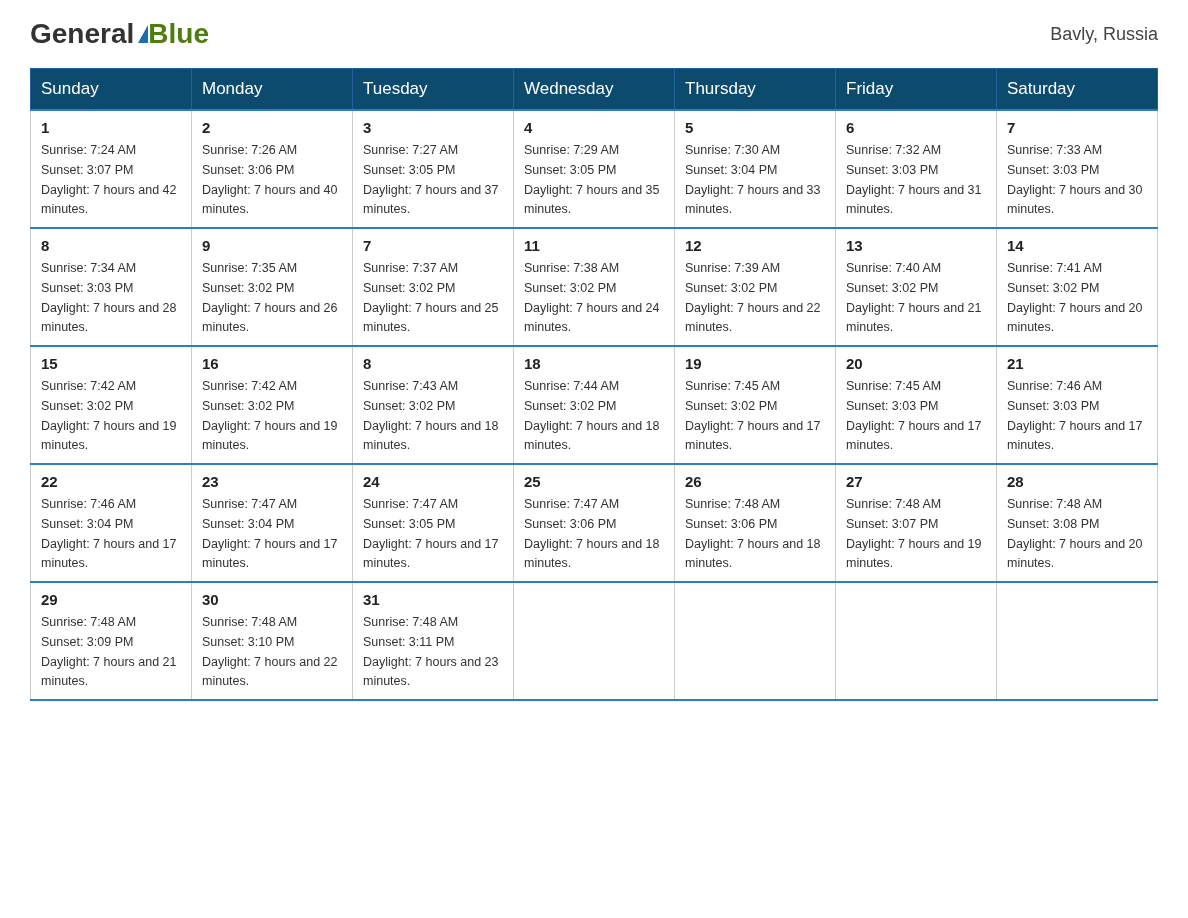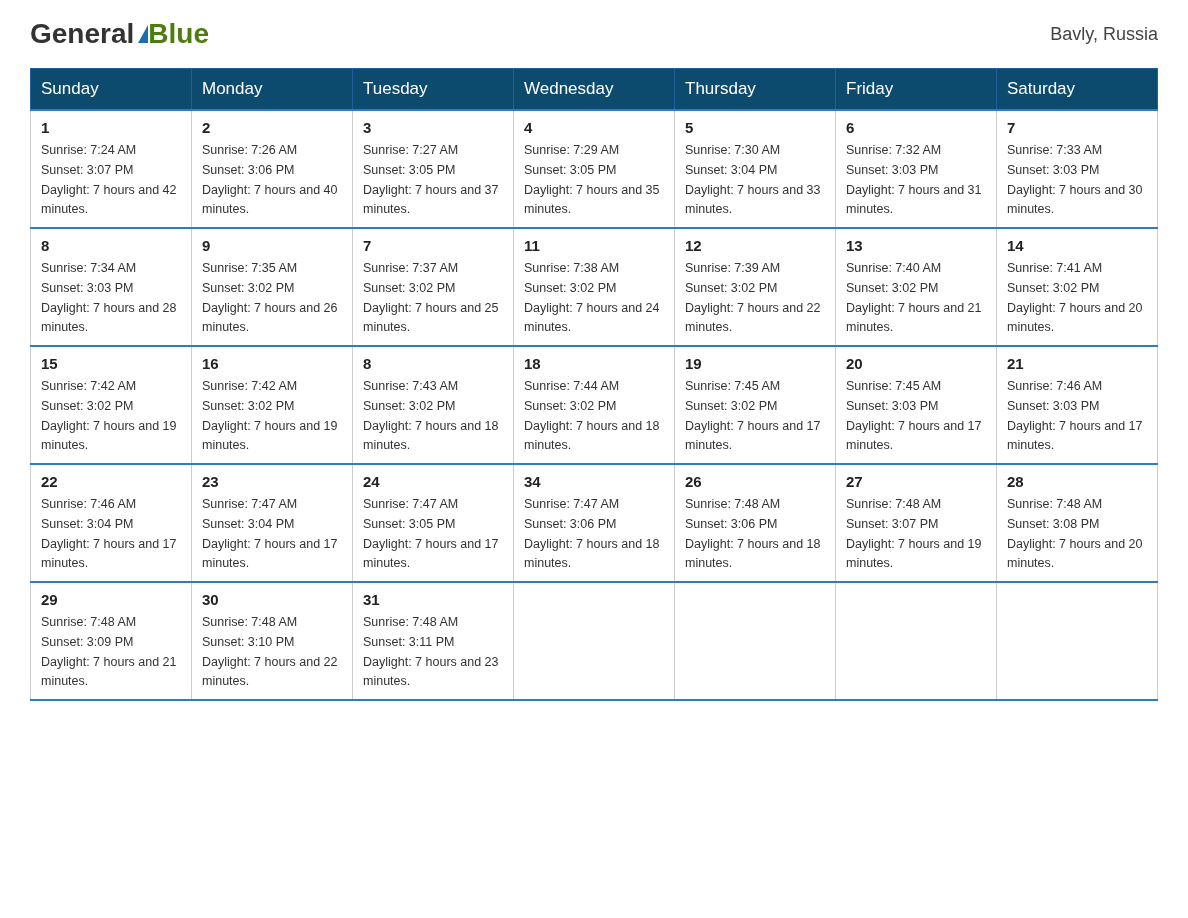--- a/index.html
+++ b/index.html
@@ -223,21 +223,21 @@
       </td>
         <td>
         <span class="day-number">23</span>
         <span class="day-info">Sunrise: 7:47 AM<br>Sunset: 3:04 PM<br>Daylight: 7 hours and 17 minutes.</span>
       </td>
         <td>
         <span class="day-number">24</span>
         <span class="day-info">Sunrise: 7:47 AM<br>Sunset: 3:05 PM<br>Daylight: 7 hours and 17 minutes.</span>
       </td>
         <td>
-        <span class="day-number">34</span>
+        <span class="day-number">25</span>
         <span class="day-info">Sunrise: 7:47 AM<br>Sunset: 3:06 PM<br>Daylight: 7 hours and 18 minutes.</span>
       </td>
         <td>
         <span class="day-number">26</span>
         <span class="day-info">Sunrise: 7:48 AM<br>Sunset: 3:06 PM<br>Daylight: 7 hours and 18 minutes.</span>
       </td>
         <td>
         <span class="day-number">27</span>
         <span class="day-info">Sunrise: 7:48 AM<br>Sunset: 3:07 PM<br>Daylight: 7 hours and 19 minutes.</span>
       </td>

